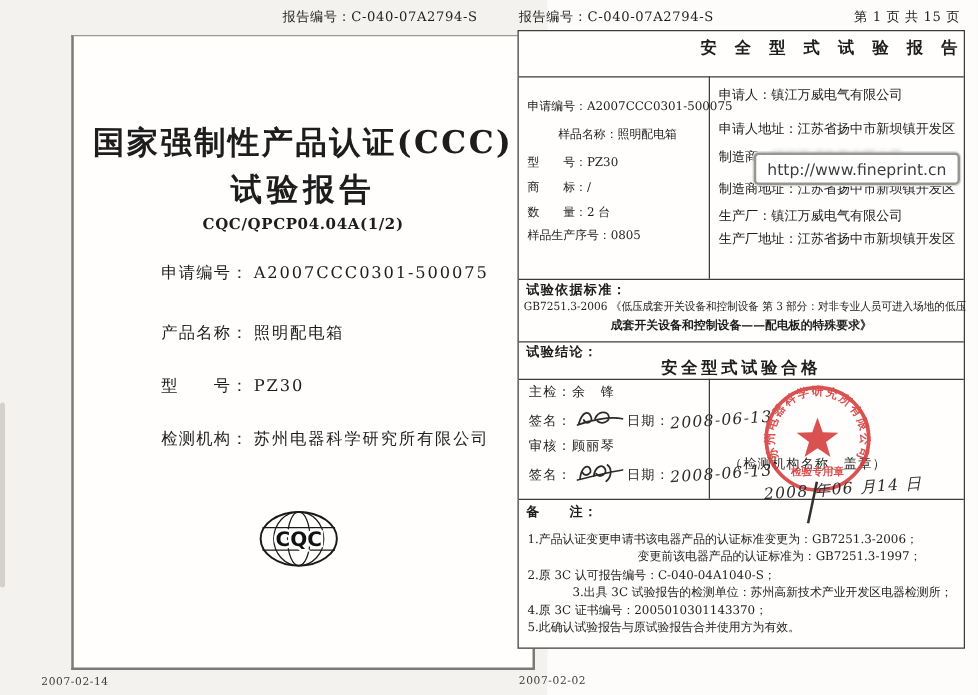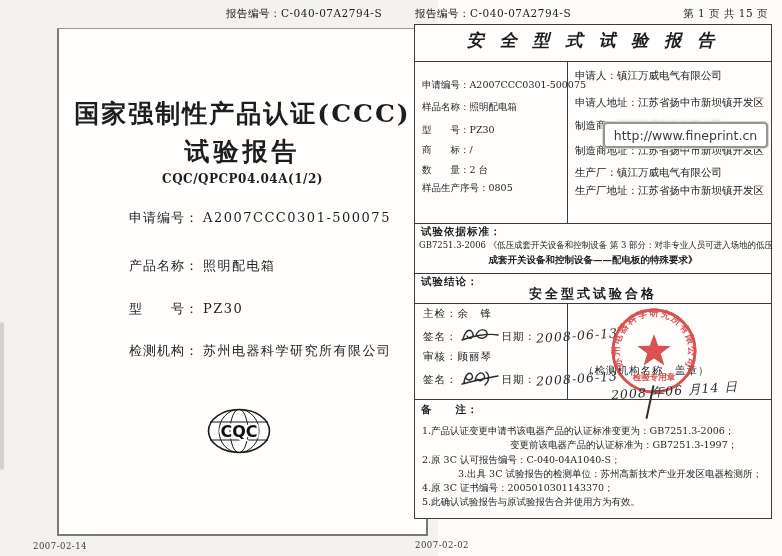--- a/index.html
+++ b/index.html
@@ -15,21 +15,21 @@
   .lp-code{position:absolute;left:0;top:143px;width:100%;text-align:center;font-size:12px;font-weight:600;letter-spacing:.5px;}
   .lp-field{position:absolute;left:70px;font-size:13px;letter-spacing:1px;white-space:nowrap;}
   .lp-field .lv{margin-left:4px;letter-spacing:1.5px;}
   .footer-date{font-size:8.5px;color:#3a3a38;letter-spacing:.5px;}
   .smudge{left:0;top:322px;width:4px;height:148px;background:#b9b6b0;opacity:.55;border-radius:2px;}
   
   .rp-bg{left:396px;top:0;width:386px;height:556px;background:#fdfcfa;}
   .rt{position:absolute;left:414px;top:24px;width:356px;height:493px;border:1.5px solid #3c3c3c;background:#fffefd;}
   .hl{position:absolute;left:0;width:100%;height:0;border-top:1.2px solid #3c3c3c;}
   .vl{position:absolute;width:0;border-left:1.2px solid #3c3c3c;}
-  .rt-title{position:absolute;left:0;top:4px;width:100%;text-align:center;font-size:17px;font-weight:700;letter-spacing:5px;white-space:nowrap;font-style:italic;}
+  .rt-title{position:absolute;left:0;top:4px;width:100%;text-align:right;font-size:13px;font-weight:700;letter-spacing:5px;white-space:nowrap;}
   .rt-code{position:absolute;left:0;top:24px;width:100%;text-align:center;font-size:10.5px;font-weight:600;}
   .il{position:absolute;left:7px;width:144px;font-size:9.5px;white-space:nowrap;}
   .ir{position:absolute;left:160px;width:194px;font-size:10.5px;white-space:nowrap;}
   .blurred{filter:blur(1.5px);opacity:.5;}
   .sec-label{position:absolute;left:6px;font-size:10.5px;font-weight:600;letter-spacing:1px;white-space:nowrap;}
   .std1{position:absolute;left:4px;top:214px;font-size:9px;white-space:nowrap;transform:scaleX(.94);transform-origin:left;}
   .std2{position:absolute;left:0;top:229px;width:100%;text-align:center;font-size:9.5px;font-weight:600;white-space:nowrap;}
   .concl{position:absolute;left:0;top:260px;width:100%;text-align:center;font-size:13px;font-weight:600;letter-spacing:3px;}
   .sig-line{position:absolute;left:8px;font-size:10.5px;white-space:nowrap;letter-spacing:1px;}
   .sig-line svg{vertical-align:-4px;margin:0 2px;}
@@ -98,21 +98,21 @@
     <div class="hl" style="top:198px;"></div>
     <div class="hl" style="top:248px;"></div>
     <div class="hl" style="top:278px;"></div>
     <div class="hl" style="top:374px;"></div>
     <div class="vl" style="left:152px;top:36px;height:162px;"></div>
     <div class="vl" style="left:152px;top:278px;height:96px;"></div>
 
     <div class="rt-title">安 全 型 式 试 验 报 告</div>
 
     <div class="il" style="top:54px;"><span>申请编号：</span><span>A2007CCC0301-500075</span></div>
-    <div class="il" style="top:76px;"><span>样品名称：</span><span>照明配电箱</span></div>
+    <div class="il" style="top:76px;text-align:center;"><span>样品名称：</span><span>照明配电箱</span></div>
     <div class="il" style="top:99px;"><span>型　　号：</span><span>PZ30</span></div>
     <div class="il" style="top:119px;"><span>商　　标：</span><span>/</span></div>
     <div class="il" style="top:139px;"><span>数　　量：</span><span>2 台</span></div>
     <div class="il" style="top:157px;"><span>样品生产序号：</span><span>0805</span></div>
 
     <div class="ir" style="top:44px;"><span>申请人：</span><span>镇江万威电气有限公司</span></div>
     <div class="ir" style="top:71px;"><span>申请人地址：</span><span>江苏省扬中市新坝镇开发区</span></div>
     <div class="ir" style="top:94px;"><span>制造商：</span><span class="blurred">镇江万威电气有限公司</span></div>
     <div class="ir" style="top:119px;"><span>制造商地址：</span><span>江苏省扬中市新坝镇开发区</span></div>
     <div class="ir" style="top:141px;"><span>生产厂：</span><span>镇江万威电气有限公司</span></div>

